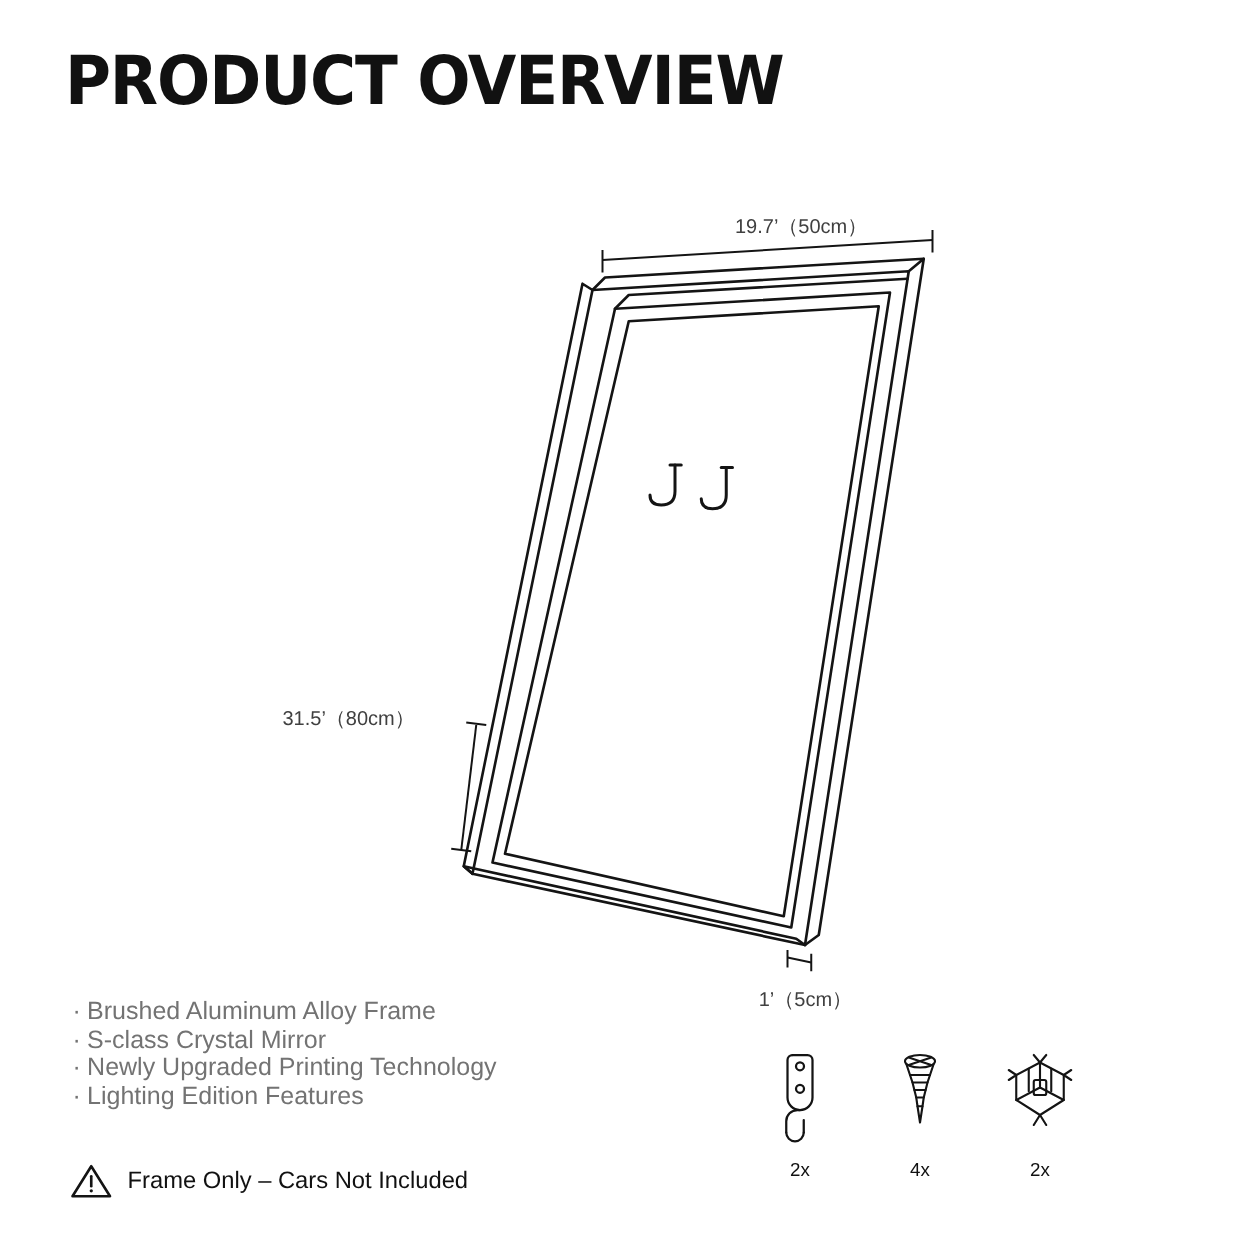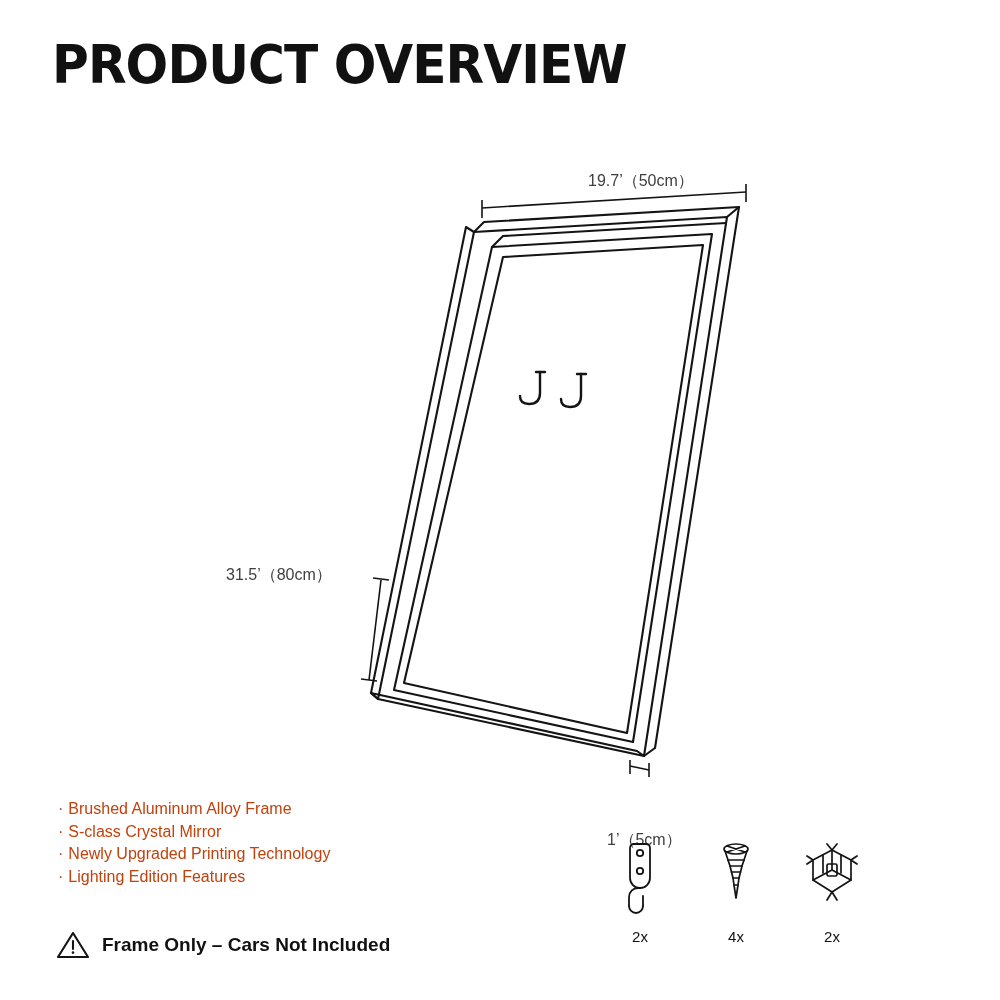--- a/index.html
+++ b/index.html
@@ -45,49 +45,49 @@
   
   .dim-label {
     position: absolute;
     font-family: "Liberation Sans", sans-serif;
     font-size: 16px;
     color: #404040;
     white-space: nowrap;
   }
   #dim-width-label { left: 588px; top: 171px; }
   #dim-height-label { left: 226px; top: 565px; }
-  #dim-depth-label { left: 607px; top: 790px; margin-top: 40px; }
+  #dim-depth-label { left: 607px; top: 790px; }
 
   
   #features {
     position: absolute;
     left: 58px;
     top: 798px;
     width: 420px;
   }
   .feature-item {
-    font-size: 16px;
+    font-size: 20px;
     line-height: 22.5px;
-    color: #c2410c;
+    color: #737373;
     white-space: nowrap;
   }
   .feature-item .bullet { margin-right: 5px; }
 
   
   #warning-row {
     position: absolute;
     left: 56px;
     top: 930px;
     display: flex;
     align-items: center;
     gap: 12px;
   }
   #warning-text {
     font-size: 19px;
-    font-weight: bold;
+    font-weight: normal;
     color: #111111;
     white-space: nowrap;
   }
 
   
   #accessories {
     position: absolute;
     left: 560px;
     top: 840px;
     width: 320px;

